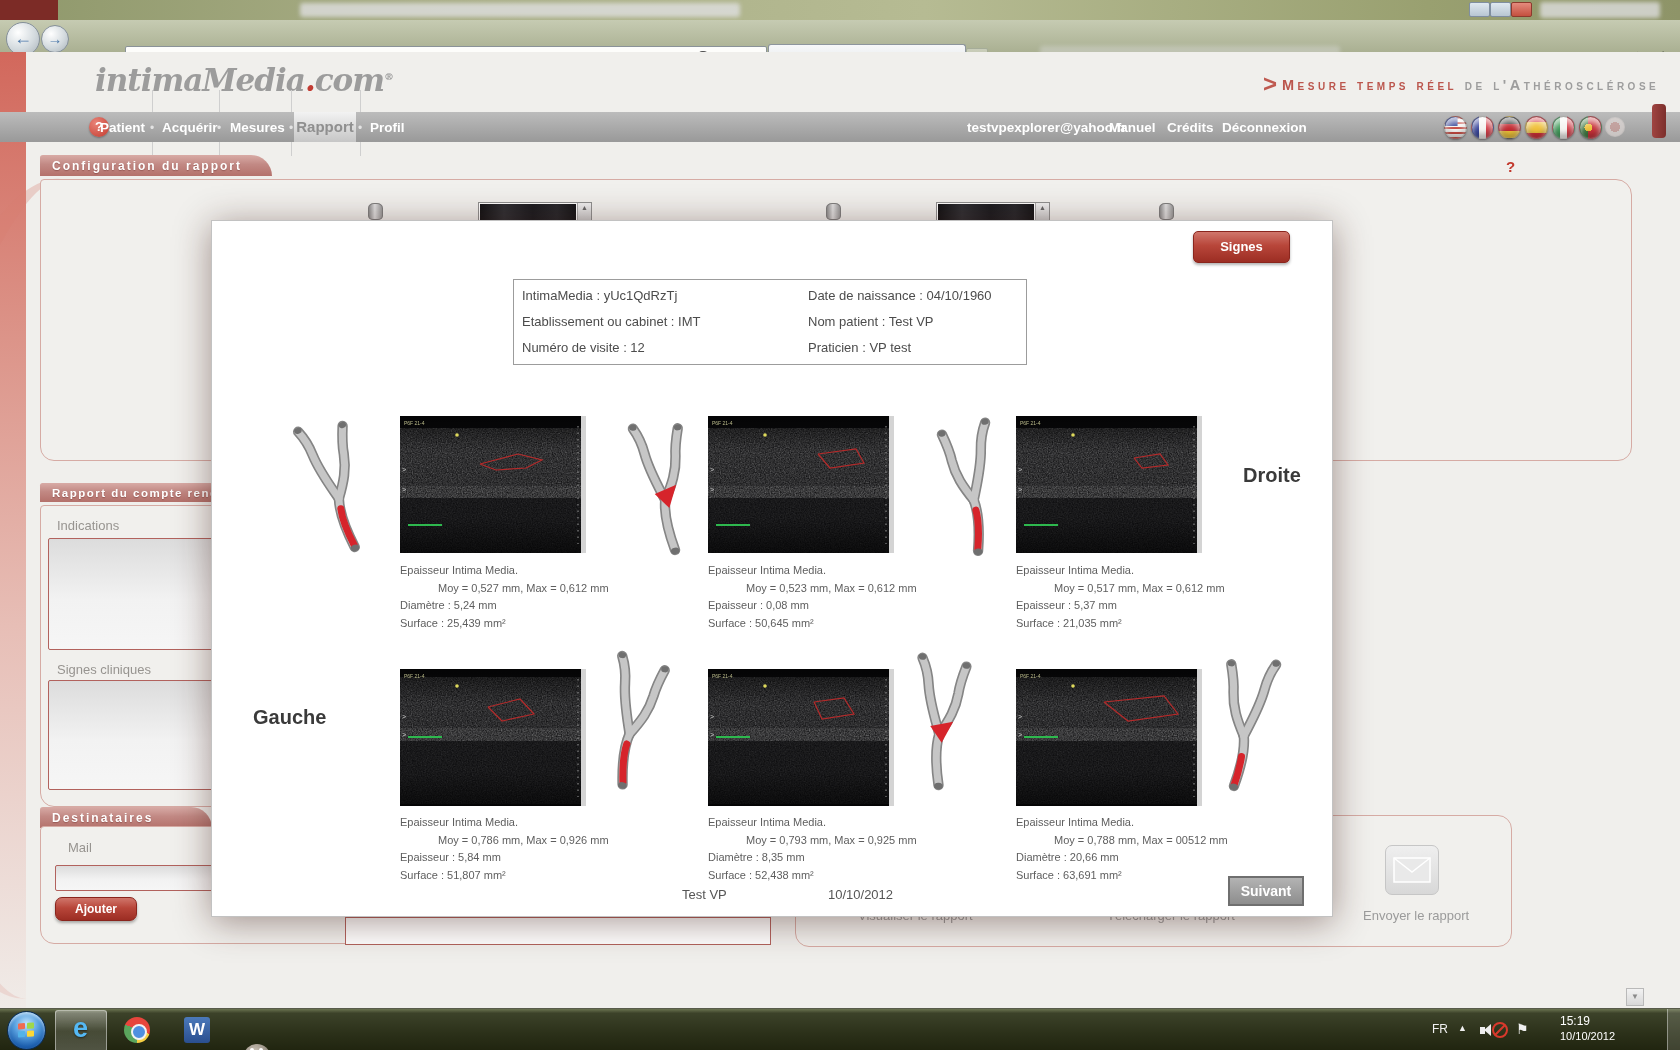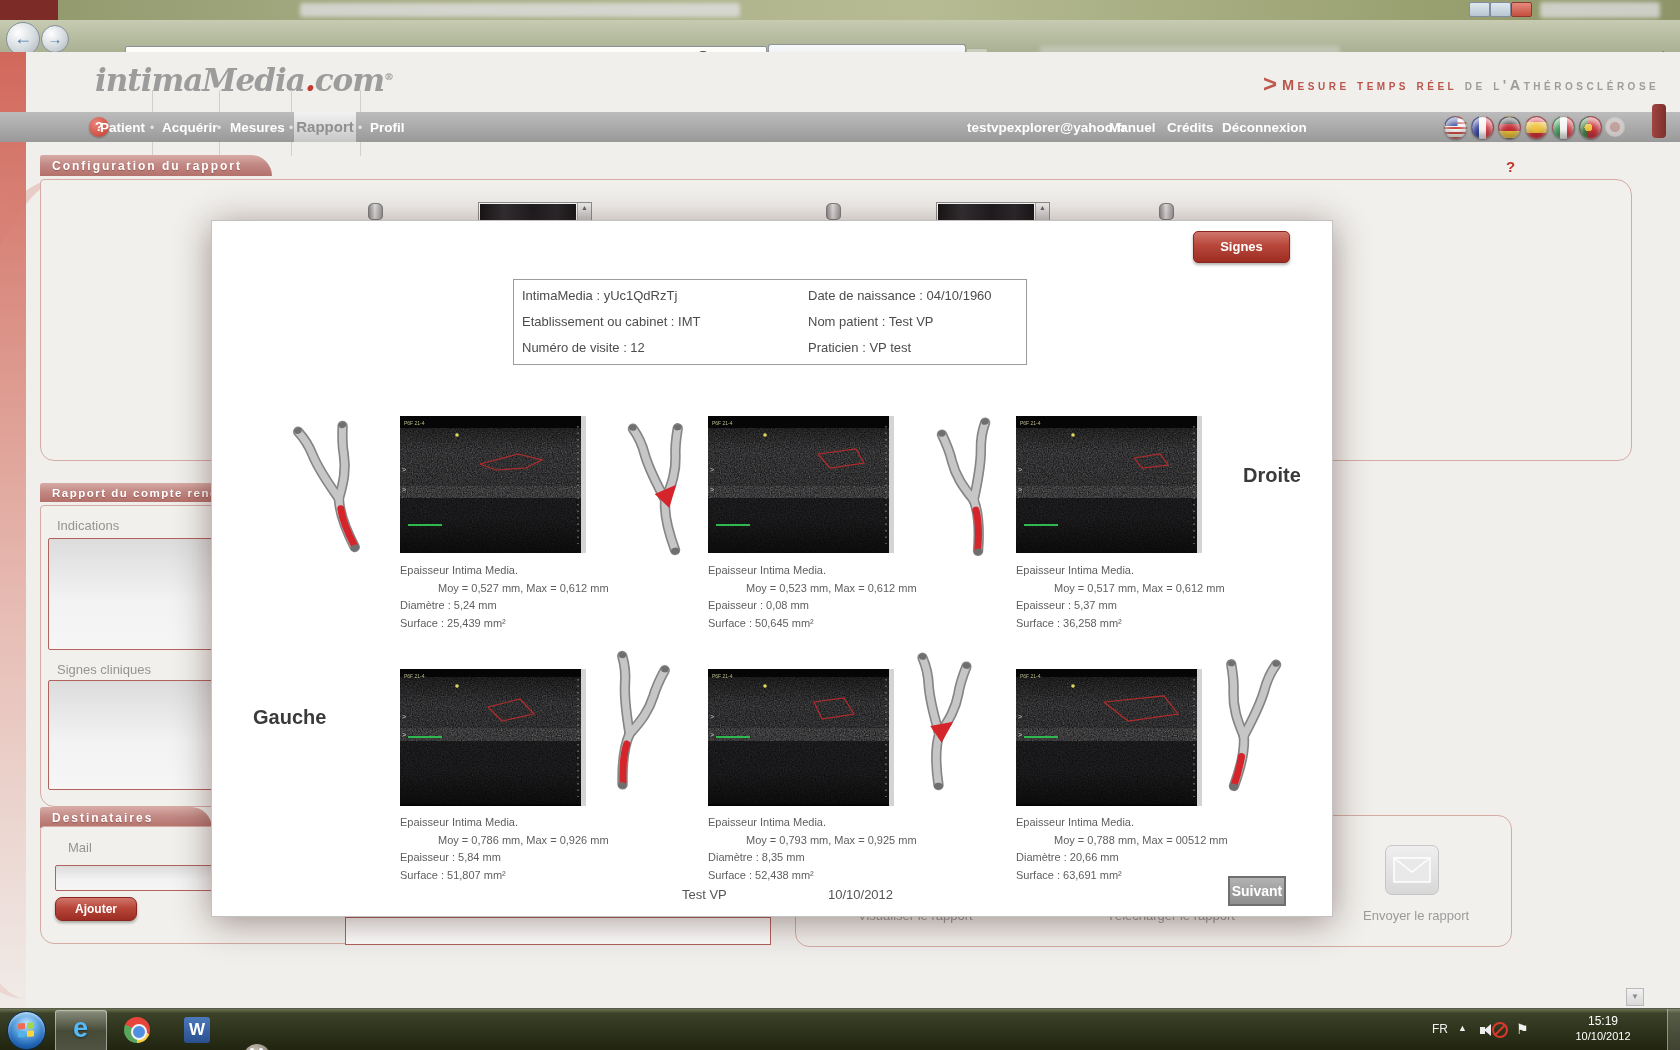--- a/index.html
+++ b/index.html
@@ -66,41 +66,41 @@
   .scrollbtn{width:16px;height:16px;background:linear-gradient(#f2f2f2,#d8d8d8);border:1px solid #b9b9b9;color:#8a8a8a;font-size:8px;text-align:center;line-height:15px}
   
   #modal{left:211px;top:220px;width:1120px;height:695px;background:#fff;border:1px solid #c2c2c2;box-shadow:0 5px 34px rgba(60,25,18,.45);z-index:20}
   #mtitle{left:0;top:16px;width:1120px;text-align:center;font-size:20px;font-weight:bold;color:#4c4c4c}
   #fermer{left:981px;top:10px;width:95px;height:30px;border-radius:5px;font-size:13px;line-height:29px}
   #infobox{left:301px;top:58px;width:512px;height:84px;border:1px solid #9c9c9c}
   .info{font-size:13px;color:#4c4c4c;white-space:nowrap}
   .meas{font-size:11px;color:#5e5e5e;line-height:17.6px;white-space:nowrap}
   .meas .ind{padding-left:38px}
   .sidelabel{font-size:20px;font-weight:bold;color:#3a3a3a}
-  #suivant{left:1016px;top:655px;width:58px;height:30px;background:linear-gradient(#b3b3b3,#8d8d8d);border:2px solid #6f6f6f;color:#fff;font-weight:bold;font-size:14px;text-align:center;line-height:26px;box-sizing:border-box}
+  #suivant{left:1016px;top:655px;width:76px;height:30px;background:linear-gradient(#b3b3b3,#8d8d8d);border:2px solid #6f6f6f;color:#fff;font-weight:bold;font-size:14px;text-align:center;line-height:26px;box-sizing:border-box}
   .mfoot{font-size:13px;color:#555}
   
   #taskbar{left:0;top:1008px;width:1680px;height:42px;background:linear-gradient(180deg,#6a7350,#3c4229 10%,#2b3019 60%,#20240f);border-top:1px solid rgba(255,255,255,.25);z-index:40}
   #orb{left:7px;top:2px;width:37px;height:37px;border-radius:50%;background:radial-gradient(circle at 50% 32%,#bfe3ff 0%,#5aa2e0 38%,#1d5fae 72%,#0d3e7e 100%);border:1px solid #0a2c52;box-shadow:inset 0 2px 3px rgba(255,255,255,.6)}
   .orbpane{width:7px;height:6px;border-radius:1px}
   #iebtn{left:55px;top:1px;width:50px;height:40px;background:linear-gradient(rgba(255,255,255,.38),rgba(255,255,255,.12) 50%,rgba(255,255,255,.22));border:1px solid rgba(255,255,255,.45);border-radius:3px}
   .tb-e{color:#55b9f5;font-size:27px;font-weight:bold;text-shadow:0 1px 2px rgba(0,0,0,.5)}
   #chromeball{width:26px;height:26px;border-radius:50%;background:conic-gradient(#e7453c 0 30%,#f7d043 0 50%,#5aa55c 0 82%,#e7453c 0);position:relative}
   #chromeball::after{content:"";position:absolute;left:7px;top:7px;width:12px;height:12px;border-radius:50%;background:#4f8fe0;border:2px solid #f2f2f2}
   #wordico{width:26px;height:26px;border-radius:3px;background:linear-gradient(#4b79ba,#2a4f8f);color:#fff;font-weight:bold;font-size:17px;text-align:center;line-height:26px}
   #gimpico{width:26px;height:24px;border-radius:50% 50% 45% 45%;background:radial-gradient(circle at 40% 35%,#cfc6bb,#8d8478 70%);position:relative}
   #gimpico::before,#gimpico::after{content:"";position:absolute;top:4px;width:4px;height:4px;border-radius:50%;background:#fff}
   #gimpico::before{left:6px}#gimpico::after{left:15px}
   .tray{color:#f0f0f0;font-size:12px}
   .spkbody{width:5px;height:7px;background:#eee}
   .spkcone{width:0;height:0;border-top:6px solid transparent;border-bottom:6px solid transparent;border-right:7px solid #eee}
   .mutecirc{width:12px;height:12px;border:2px solid #d8392c;border-radius:50%;position:relative}
   .mutecirc::after{content:"";position:absolute;left:-1px;top:5px;width:14px;height:2px;background:#d8392c;transform:rotate(-45deg)}
   #showdesk{left:1667px;top:0;width:13px;height:42px;background:rgba(255,255,255,.14);border-left:1px solid rgba(255,255,255,.4)}
-  #clock{text-align:center;color:#fff;line-height:15px}
+  #clock{text-align:left;color:#fff;line-height:15px}
 </style>
 </head>
 <body>
 
 <svg width="0" height="0" style="position:absolute">
   <defs>
     <filter id="usnoise">
         <feTurbulence type="fractalNoise" baseFrequency="0.8" numOctaves="3" seed="7"></feTurbulence>
         <feColorMatrix type="saturate" values="0"></feColorMatrix>
       </filter>
@@ -357,21 +357,21 @@
   <div class="ab meas" style="left:496px;top:341px">
     <div>Epaisseur Intima Media.</div>
     <div class="ind">Moy = 0,523 mm, Max = 0,612 mm</div>
     <div>Epaisseur : 0,08 mm</div>
     <div>Surface : 50,645 mm²</div>
   </div>
   <div class="ab meas" style="left:804px;top:341px">
     <div>Epaisseur Intima Media.</div>
     <div class="ind">Moy = 0,517 mm, Max = 0,612 mm</div>
     <div>Epaisseur : 5,37 mm</div>
-    <div>Surface : 36,258 mm²</div>
+    <div>Surface : 21,035 mm²</div>
   </div>
 
   <svg class="ab" style="left:188px;top:448px" width="186" height="137">
     <rect width="186" height="137" fill="#0a0a0c"></rect>
       <rect y="14" width="181" height="52" filter="url(#usnoise)" opacity="0.42"></rect>
       <rect y="66" width="181" height="62" filter="url(#usnoise)" opacity="0.2"></rect>
       <rect width="186" height="137" fill="url(#usfade)"></rect>
     <text x="4" y="9" font-size="5" fill="#b9b98a">P6F 21-4</text>
       <circle cx="57" cy="17" r="1.8" fill="#ded95c"></circle>
     <text x="2" y="50" font-size="7" fill="#cfcfcf">&gt;</text>

